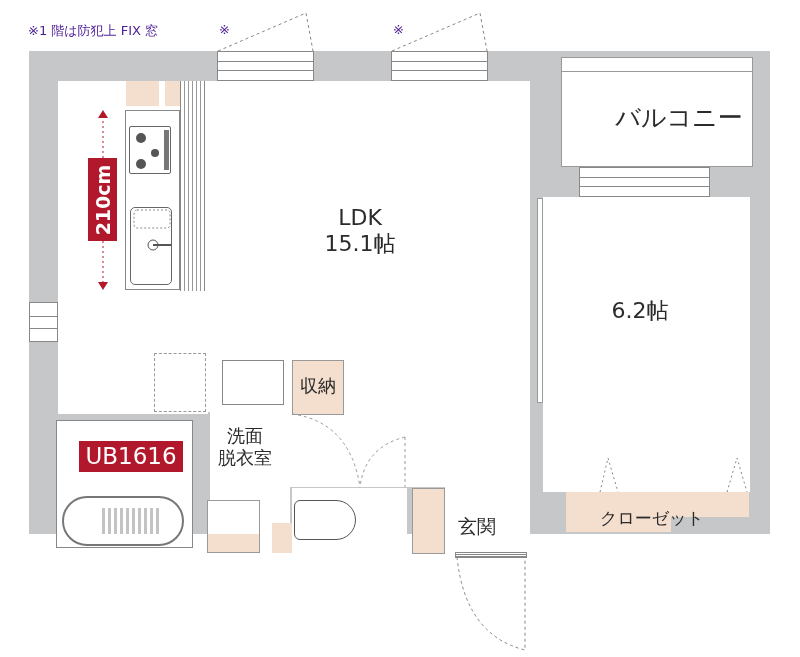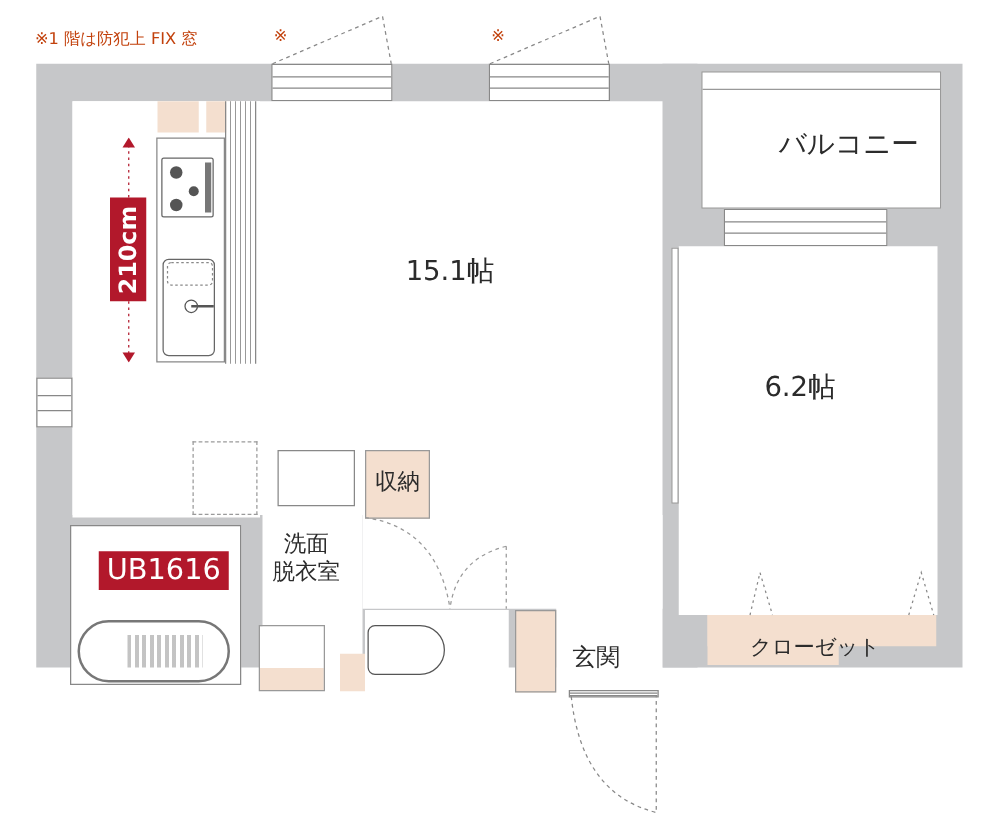--- a/index.html
+++ b/index.html
@@ -2,21 +2,21 @@
 <html><head>
 <meta charset="utf-8">
 <style>
   html,body{margin:0;padding:0;background:#fff;}
   body{width:800px;height:657px;position:relative;overflow:hidden;font-family:"DejaVu Sans","Liberation Sans",sans-serif;color:#2a2a2a;}
   .abs{position:absolute;box-sizing:border-box;}
   .wall{background:#c6c7c9;}
   .room{background:#fff;}
   .beige{background:#f4dfcf;}
   .label{font-size:20px;text-align:center;line-height:1.2;white-space:nowrap;color:#2b2b2b;}
-  .note{font-size:13px;color:#c2410c;}
+  .note{font-size:13px;color:#4c1d95;}
   .redtag{background:#b2182b;color:#fff;font-weight:bold;text-align:center;}
   .dash{border:1px dashed #9a9a9a;}
   .win{background:#fff;border:1px solid #888;}
   .win:before,.win:after{content:"";position:absolute;left:0;right:0;height:0;border-top:1px solid #888;}
   .win:before{top:33%;} .win:after{top:66%;}
 </style>
 </head>
 <body>
 
 <div class="abs note" style="left:28px;top:22px;">※1 階は防犯上 FIX 窓</div>
@@ -63,26 +63,27 @@
 </svg>
 <div class="abs redtag" style="left:88px;top:158px;width:29px;height:83px;">
   <div style="position:absolute;left:50%;top:50%;transform:translate(-50%,-50%) rotate(-90deg);font-size:19px;white-space:nowrap;">210cm</div>
 </div>
 
 <div class="abs win" style="left:29px;top:302px;width:29px;height:40px;"></div>
 
 <div class="abs dash" style="left:154px;top:353px;width:52px;height:59px;"></div>
 
 <div class="abs label" style="left:310px;top:205px;width:100px;font-size:22px;">
+  <div>LDK</div>
   <div>15.1帖</div>
 </div>
 
 <div class="abs room" style="left:561px;top:57px;width:192px;height:110px;border:1px solid #999;">
   <div style="position:absolute;left:0;right:0;top:13px;border-top:1px solid #999;"></div>
-  <div class="label" style="position:absolute;left:0;right:0;top:45px;font-size:22px;padding-left:44px;">バルコニー</div>
+  <div class="label" style="position:absolute;left:0;right:0;top:45px;font-size:25px;padding-left:44px;">バルコニー</div>
 </div>
 <div class="abs win" style="left:579px;top:167px;width:131px;height:30px;"></div>
 
 <div class="abs room" style="left:543px;top:197px;width:207px;height:295px;"></div>
 <div class="abs" style="left:537px;top:198px;width:6px;height:205px;border:1px solid #999;background:#fff;"></div>
 <div class="abs label" style="left:590px;top:298px;width:100px;font-size:22px;">
   <div>6.2帖</div>
 </div>
 
 <div class="abs beige" style="left:566px;top:492px;width:183px;height:25px;"></div>

